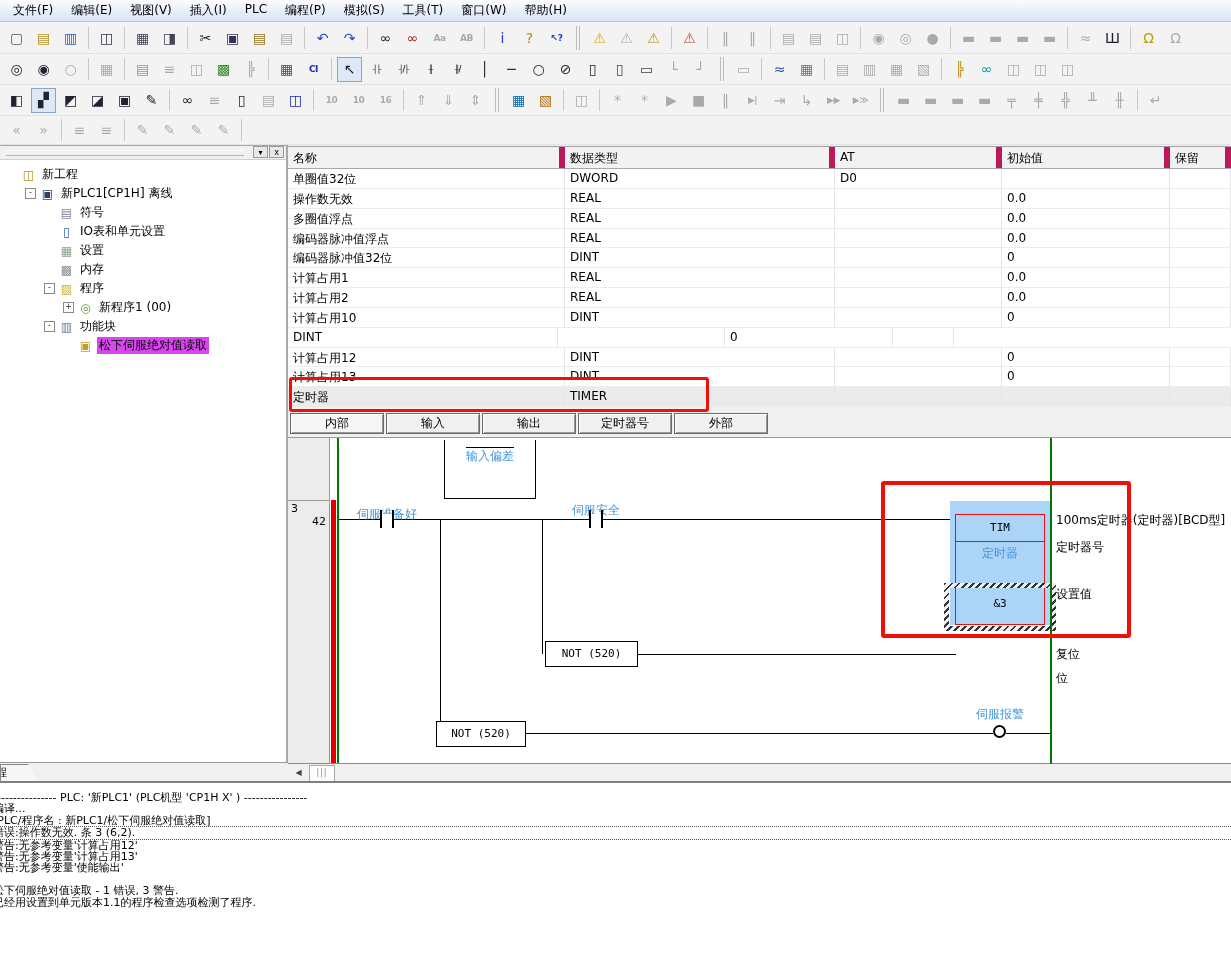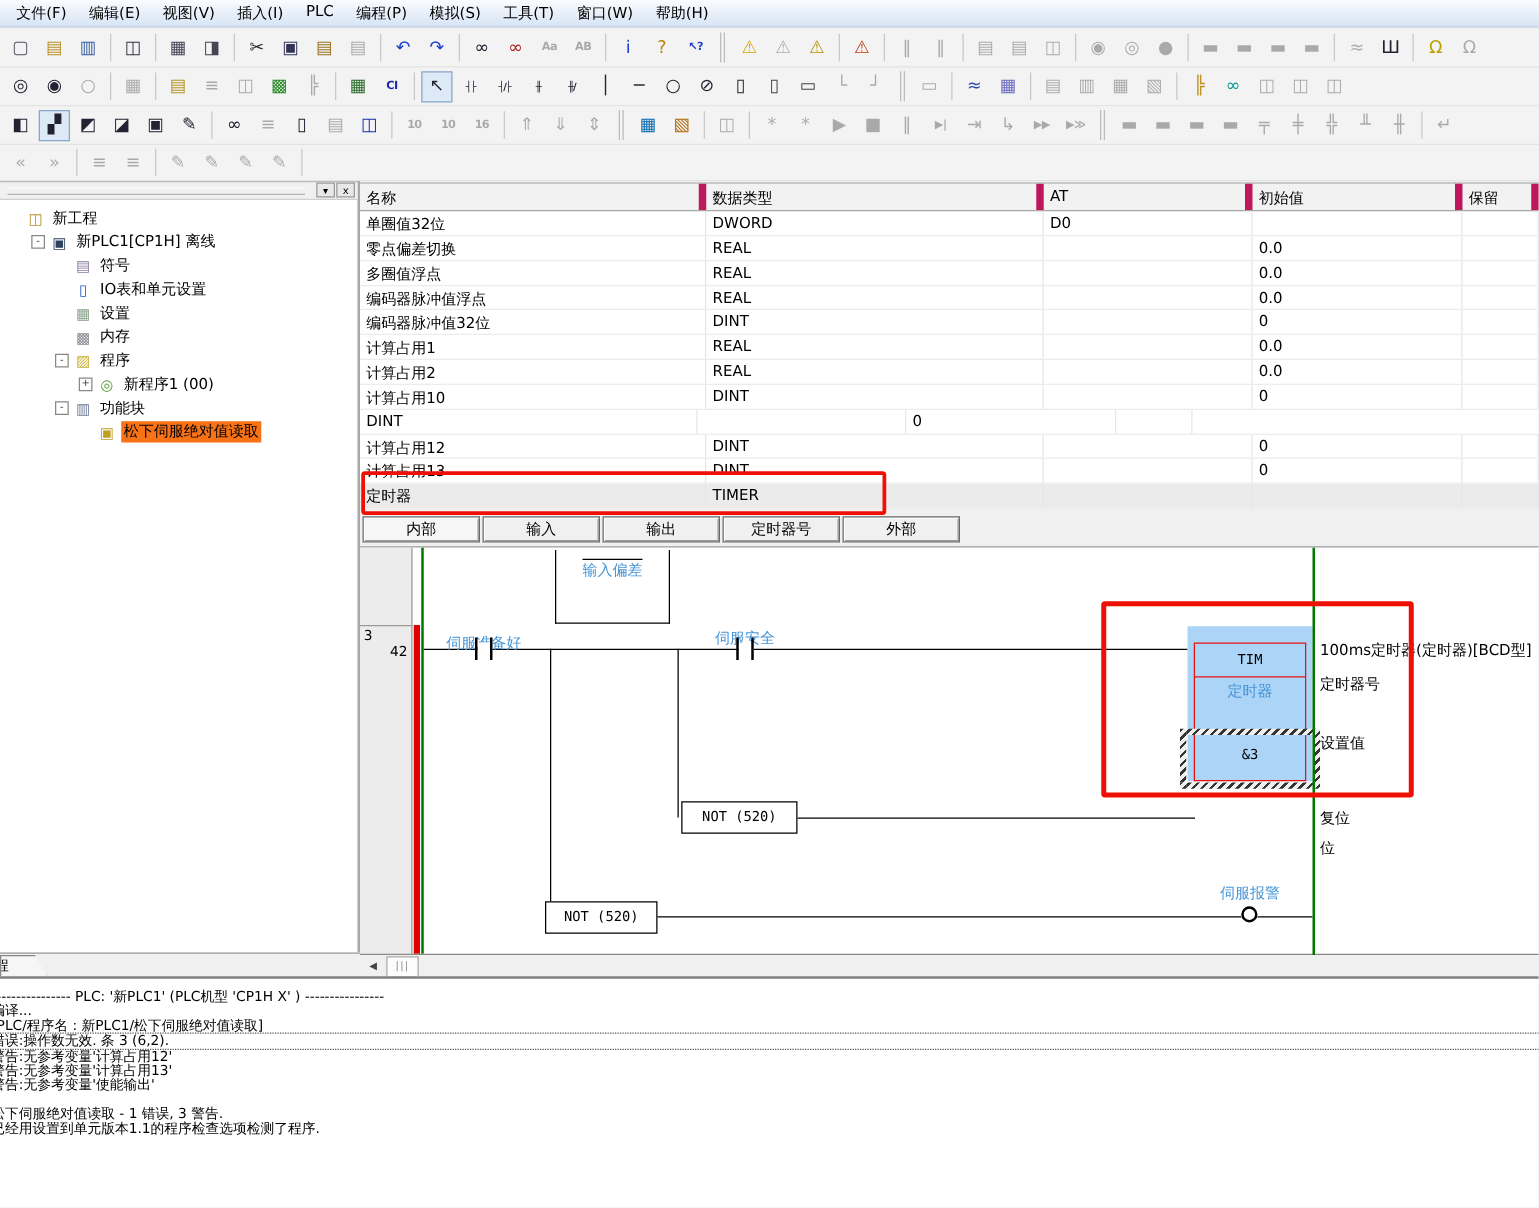--- a/index.html
+++ b/index.html
@@ -26,21 +26,21 @@
   .lpanel-head{height:13px;background:#f0f0f0;border-bottom:1px solid #d0d0d0;position:relative}
   .lgrip{position:absolute;left:6px;right:42px;top:4px;height:4px;border-top:1px solid #fff;border-bottom:1px solid #b5b5b5}
   .lbtn{position:absolute;top:0;width:15px;height:12px;font-size:8px;line-height:12px;text-align:center;
     background:#e8e8e8;border:1px solid #9a9a9a;box-sizing:border-box;cursor:default}
   .tree{padding-top:5px}
   .titem{height:19px;display:flex;align-items:center;white-space:nowrap;cursor:default}
   .texp{width:9px;height:9px;border:1px solid #888;background:#fff;font-size:8px;line-height:7px;
     text-align:center;margin-right:4px;flex:none;color:#333}
   .ticon{width:15px;font-size:12px;margin-right:4px;flex:none;text-align:center}
   .tlabel{padding:0 2px}
-  .tlabel.sel{background:#f97316}
+  .tlabel.sel{background:#d946ef}
   .ltab{position:absolute;left:0;top:762px;width:288px;height:19px;background:#f0f0f0;border-top:1px solid #999}
   .ptab{position:absolute;left:0;top:1px;width:34px;height:17px;background:#f6f6f6;border:1px solid #888;
     border-bottom:none;clip-path:polygon(0 0,74% 0,100% 100%,0 100%);font-size:11px;padding-left:2px;line-height:16px;overflow:hidden}
   
   .vtable{position:absolute;left:288px;top:146px;width:943px;background:#fff;border-top:1px solid #a0a0a0}
   .vth{display:flex;height:21px;background:#f2f2f2;border-bottom:1px solid #a8a8a8}
   .vth div{border-right:6px solid #be185d;box-sizing:border-box;padding:3px 0 0 5px;font-size:12px}
   .vtr{display:flex;height:18.85px;border-bottom:1px solid #ececec}
   .vtr div{border-right:1px solid #e6e6e6;box-sizing:border-box;padding:2px 0 0 5px;font-size:12px;
     overflow:hidden;white-space:nowrap}
@@ -348,21 +348,21 @@
       <div style="width: 61px;">保留</div>
     </div>
     <div class="vtr">
       <div style="width: 277px;">单圈值32位</div>
       <div style="width: 270px;">DWORD</div>
       <div style="width: 167px;">D0</div>
       <div style="width: 168px;"></div>
       <div style="width: 61px;"></div>
     </div>
     <div class="vtr">
-      <div style="width: 277px;">零点偏差切换</div>
+      <div style="width: 277px;">操作数无效</div>
       <div style="width: 270px;">REAL</div>
       <div style="width: 167px;"></div>
       <div style="width: 168px;">0.0</div>
       <div style="width: 61px;"></div>
     </div>
     <div class="vtr">
       <div style="width: 277px;">多圈值浮点</div>
       <div style="width: 270px;">REAL</div>
       <div style="width: 167px;"></div>
       <div style="width: 168px;">0.0</div>

